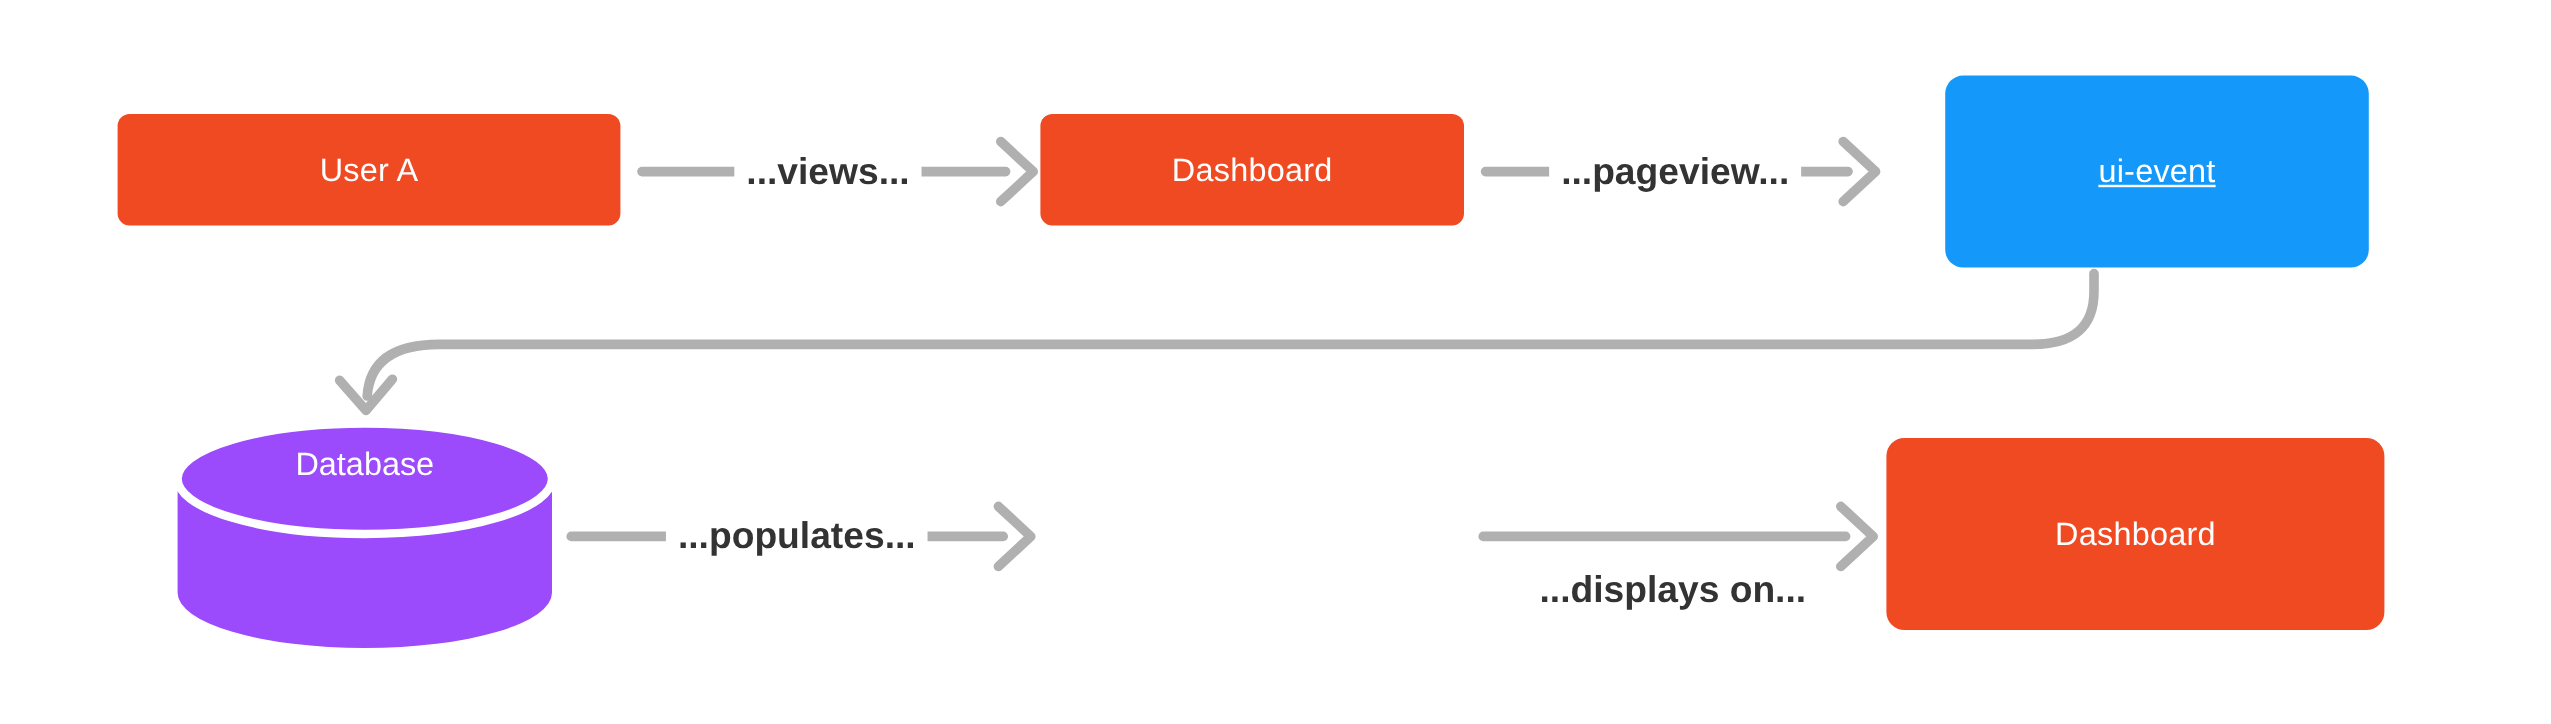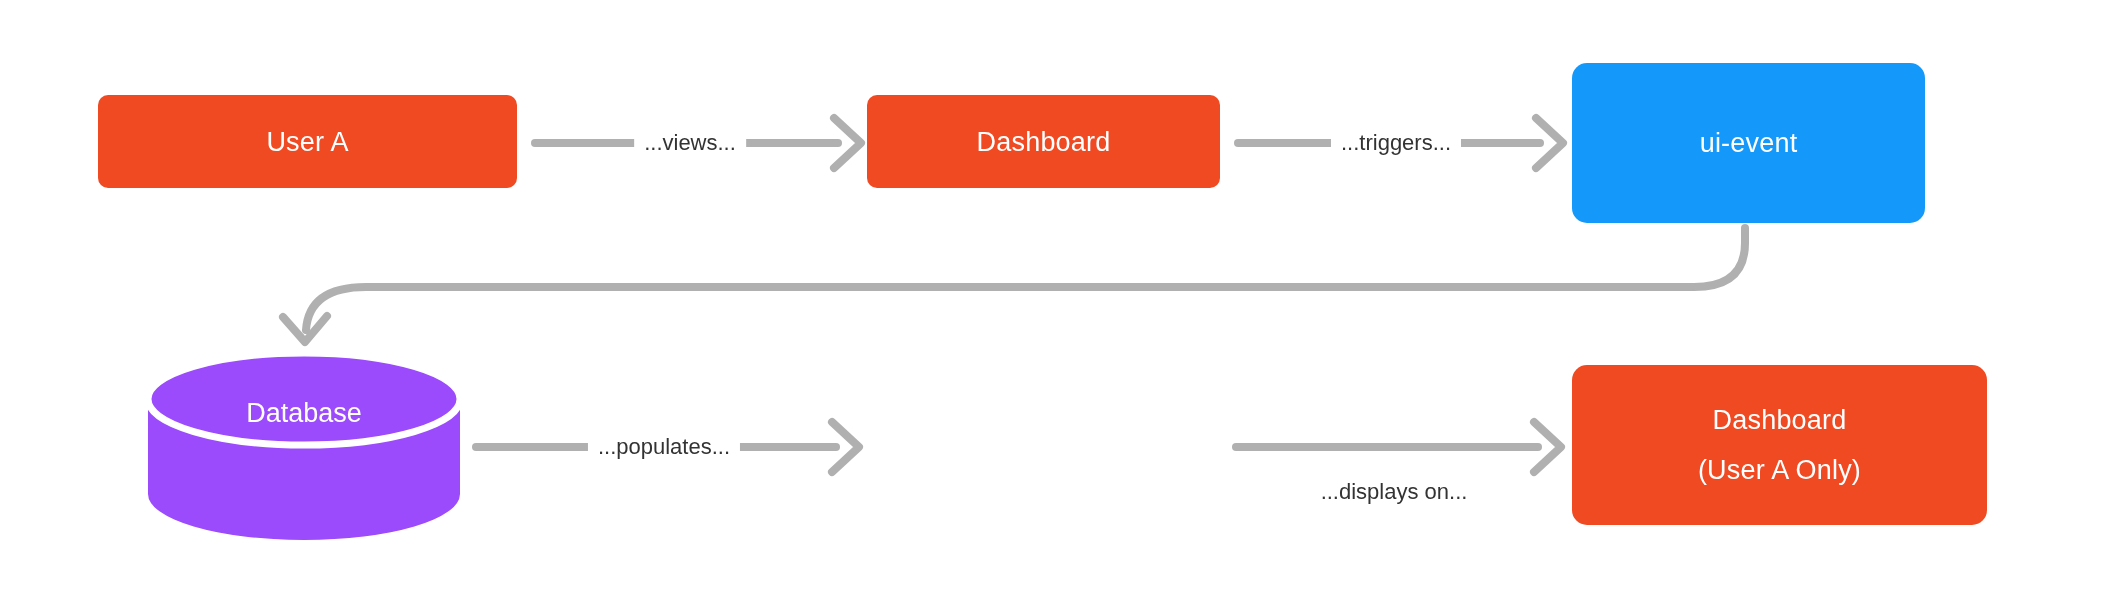--- a/index.html
+++ b/index.html
@@ -5,27 +5,27 @@
   html,body{margin:0;padding:0;background:#ffffff;}
   body{font-family:"Liberation Sans","DejaVu Sans",sans-serif;}
   .canvas{position:relative;width:2126px;height:603px;background:#ffffff;overflow:hidden;}
   .wires{position:absolute;left:0;top:0;z-index:0;}
   .node{position:absolute;z-index:2;display:flex;flex-direction:column;align-items:center;justify-content:center;
         color:#ffffff;font-size:27px;font-weight:500;text-align:center;line-height:50px;letter-spacing:.2px;}
   .node.red{background:#F04A23;}
   .node.blue{background:#1499FB;}
   .n-user-a{left:98px;top:95px;width:419px;height:93px;border-radius:10px;}
   .n-dashboard{left:867px;top:95px;width:353px;height:93px;border-radius:10px;}
-  .n-ui-event{left:1572px;top:63px;width:353px;height:160px;border-radius:15px;}
+  .n-ui-event{left:1621px;top:63px;width:353px;height:160px;border-radius:15px;text-decoration:underline;}
   .n-ui-chart{left:867px;top:368px;width:351px;height:157px;border-radius:15px;}
   .n-dash-user-a{left:1572px;top:365px;width:415px;height:160px;border-radius:15px;}
   .db-label{position:absolute;z-index:2;left:148px;top:372px;width:312px;text-align:center;
-            color:#ffffff;font-size:27px;font-weight:500;margin-top:26px;}
+            color:#ffffff;font-size:27px;font-weight:500;}
   .edge-label{position:absolute;z-index:3;transform:translate(-50%,-50%);background:#ffffff;
-              color:#333333;font-size:22px;font-weight:400;padding:2px 10px;white-space:nowrap;}
+              color:#333333;font-size:31px;font-weight:700;padding:2px 10px;white-space:nowrap;}
   .el-views{left:690px;top:143px;}
   .el-triggers{left:1396px;top:143px;}
   .el-query{left:1023px;top:287px;}
   .el-populates{left:664px;top:447px;}
   .el-displays{left:1394px;top:447px;margin-top:45px;}
 </style>
 </head>
 <body>
 
 <div class="canvas">
@@ -73,21 +73,20 @@
 
   <div class="node blue n-ui-event">
     <span>ui-event</span>
   </div>
 
   <div class="db-label">Database</div>
 
 
   <div class="node red n-dash-user-a">
     <span>Dashboard</span>
-    <span>(User A Only)</span>
   </div>
 
   <div class="edge-label el-views">...views...</div>
-  <div class="edge-label el-triggers">...triggers...</div>
+  <div class="edge-label el-triggers">...pageview...</div>
   <div class="edge-label el-populates">...populates...</div>
   <div class="edge-label el-displays">...displays on...</div>
 
 </div>
 
 </body></html>

